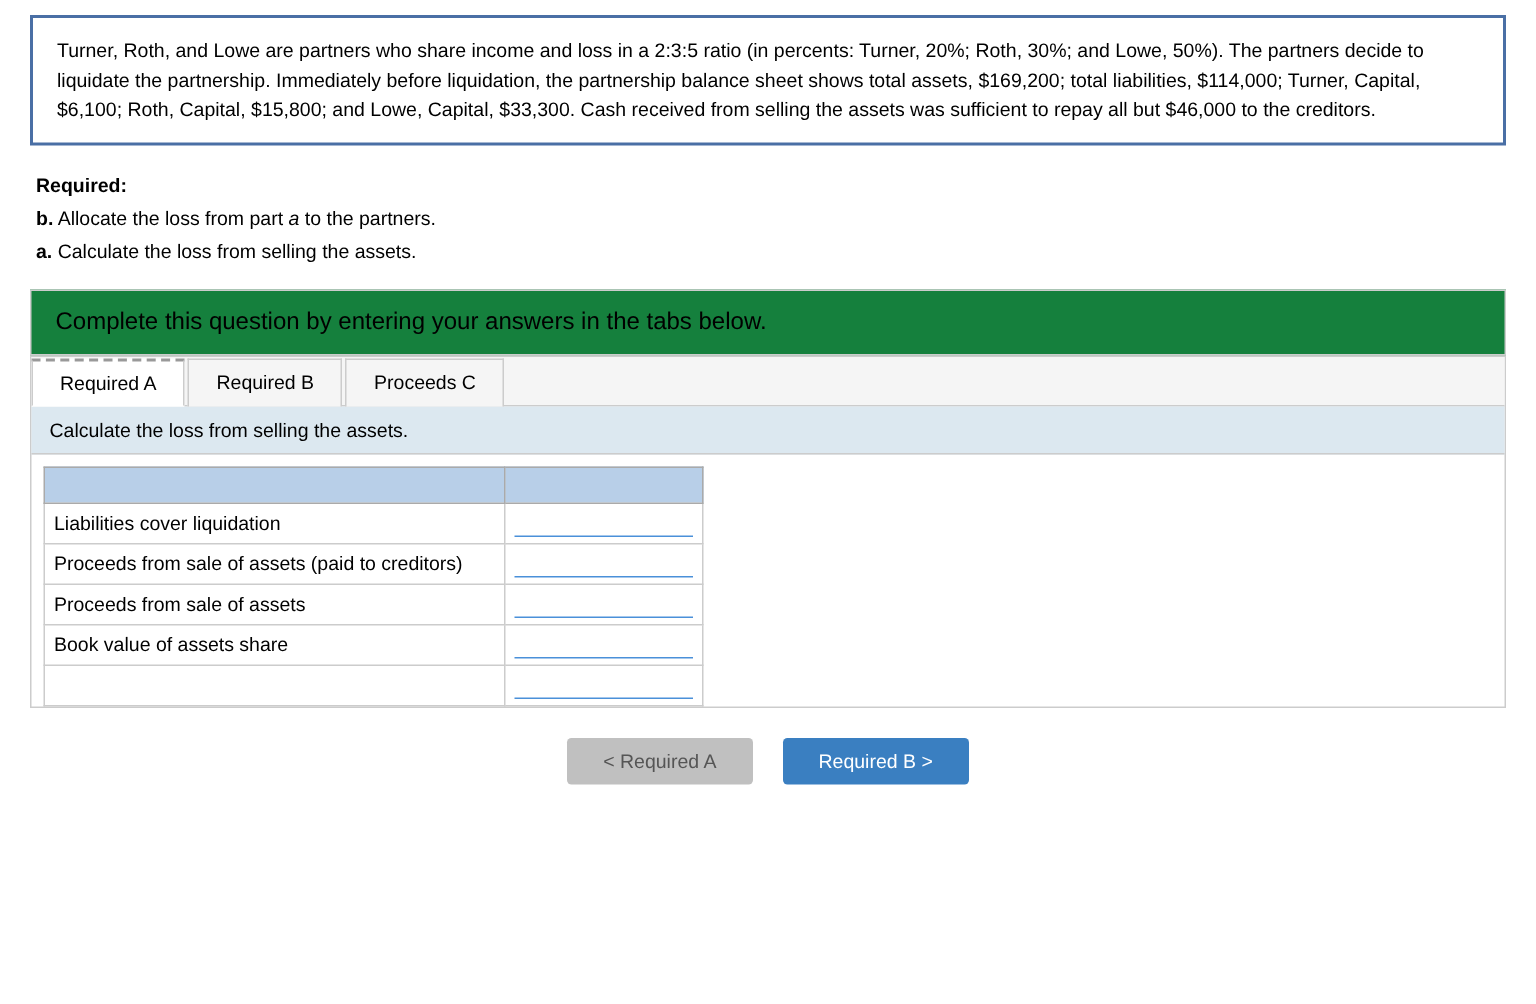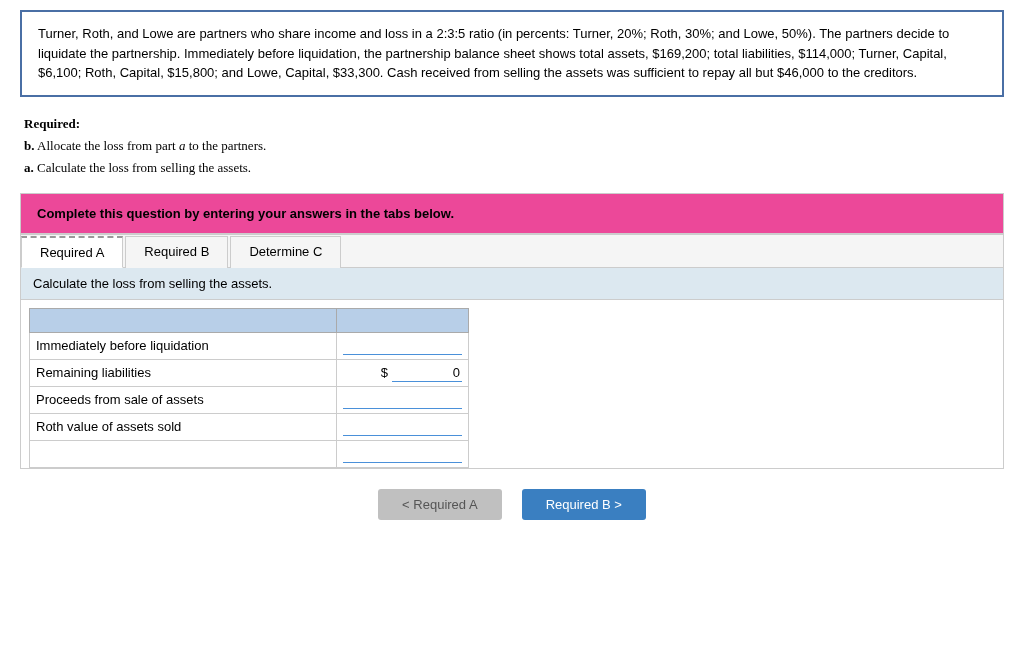--- a/index.html
+++ b/index.html
@@ -26,38 +26,37 @@
       border: 2px solid #4a6fa5;
       padding: 12px 16px;
       margin-bottom: 16px;
       line-height: 1.5;
       font-size: 13px;
     }
 
     .required-section {
       margin-bottom: 14px;
       padding: 0 4px;
-      font-family: Liberation Serif, serif;
     }
 
     .required-section p {
       line-height: 1.7;
       font-size: 13px;
     }
 
     .required-section .bold {
       font-weight: bold;
     }
 
     .complete-box {
-      background: #ec4899;
+      background: #15803d;
       padding: 12px 16px;
       margin-bottom: 0;
-      font-weight: bold;
-      font-size: 13px;
+      font-weight: normal;
+      font-size: 16px;
       border: 1px solid #ccc;
     }
 
     .tabs-wrapper {
       border: 1px solid #ccc;
       margin-bottom: 0;
     }
 
     .tabs-row {
       display: flex;
@@ -223,67 +222,64 @@
   <div class="tabs-wrapper">
 
     <div class="tabs-row">
       <div class="tab active">
         <span>Required A</span>
       </div>
       <div class="tab">
         <span>Required B</span>
       </div>
       <div class="tab">
-        <span>Determine C</span>
+        <span>Proceeds C</span>
       </div>
     </div>
 
     <div class="tab-content">
 
       <div class="tab-instruction">
         <span>Calculate the loss from selling the assets.</span>
       </div>
 
       <div class="table-area">
         <table class="calc-table">
           <thead>
             <tr>
               <th></th>
               <th></th>
             </tr>
           </thead>
           <tbody>
 
             <tr>
-              <td>Immediately before liquidation</td>
-              <td class="value-cell input-only">
-                <input type="text" value="" style="">
-              </td>
-            </tr>
-
-
-            <tr>
-              <td>Remaining liabilities</td>
-              <td class="value-cell">
-                <div class="input-cell">
-                  <span class="dollar-sign">$</span>
-                  <input type="text" value="0" style="">
-                </div>
-              </td>
-            </tr>
+              <td>Liabilities cover liquidation</td>
+              <td class="value-cell input-only">
+                <input type="text" value="" style="">
+              </td>
+            </tr>
+
+            <tr>
+              <td>Proceeds from sale of assets (paid to creditors)</td>
+              <td class="value-cell input-only">
+                <input type="text" value="" style="">
+              </td>
+            </tr>
+
 
             <tr>
               <td>Proceeds from sale of assets</td>
               <td class="value-cell input-only">
                 <input type="text" value="" style="">
               </td>
             </tr>
 
             <tr>
-              <td>Roth value of assets sold</td>
+              <td>Book value of assets share</td>
               <td class="value-cell input-only">
                 <input type="text" value="" style="">
               </td>
             </tr>
 
             <tr class="last-row">
               <td></td>
               <td class="value-cell input-only">
                 <input type="text" value="" style="">
               </td>

